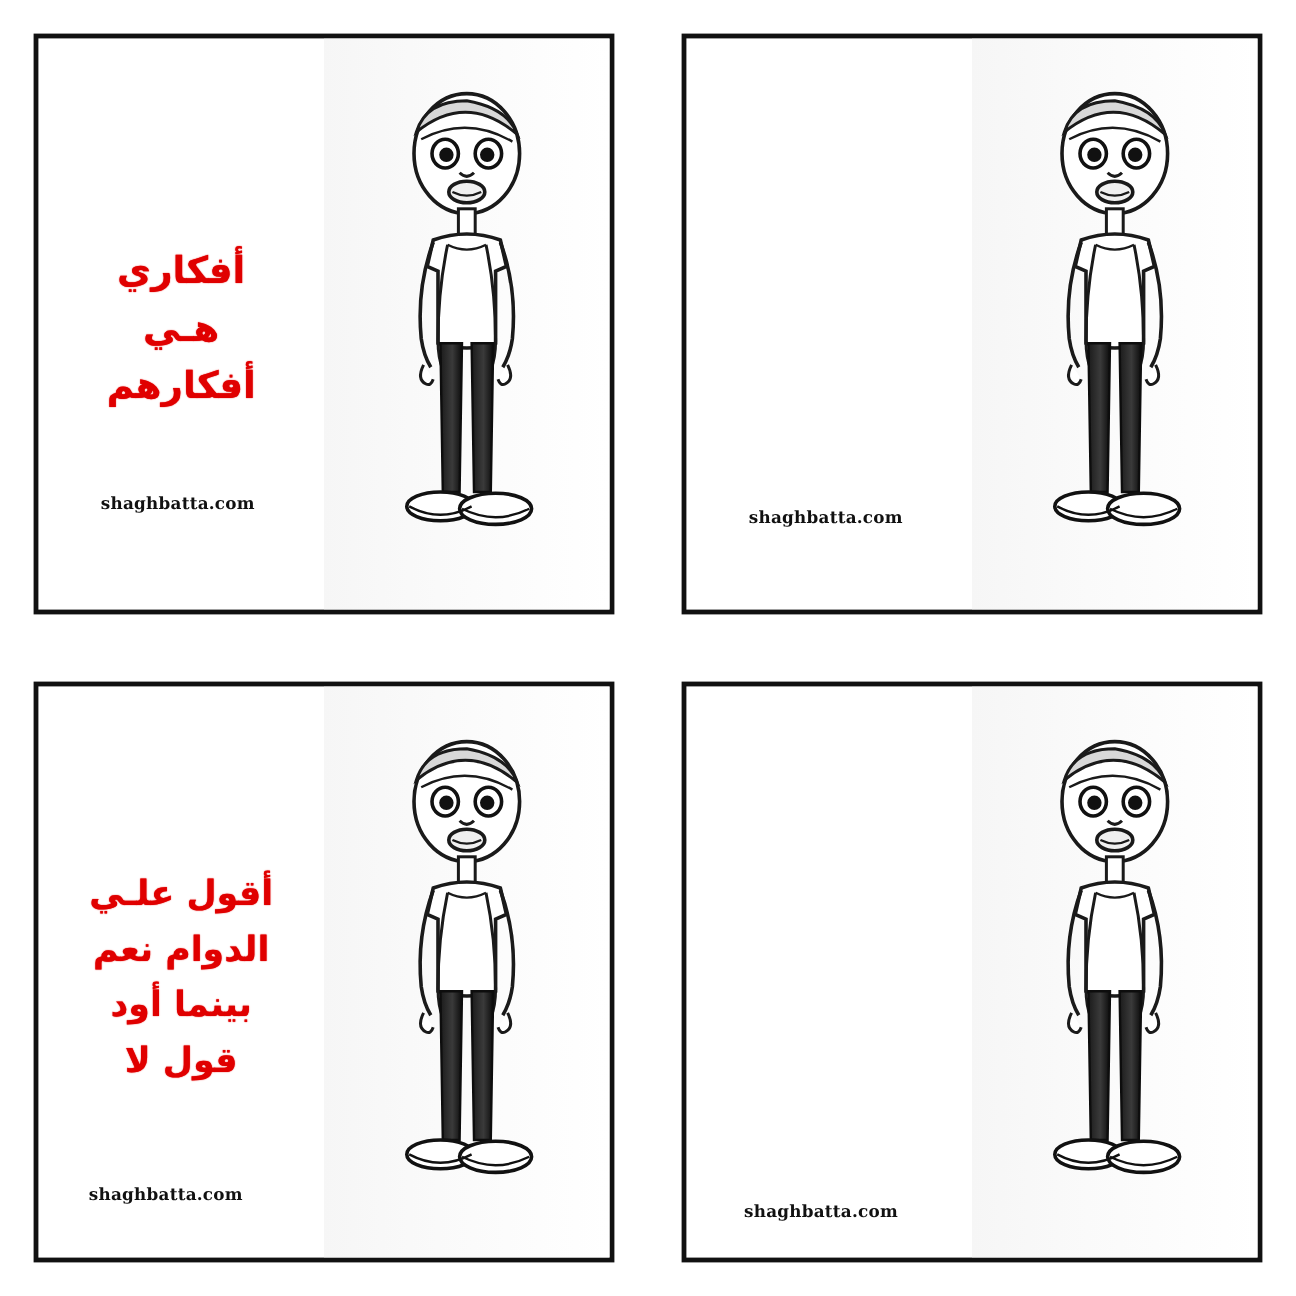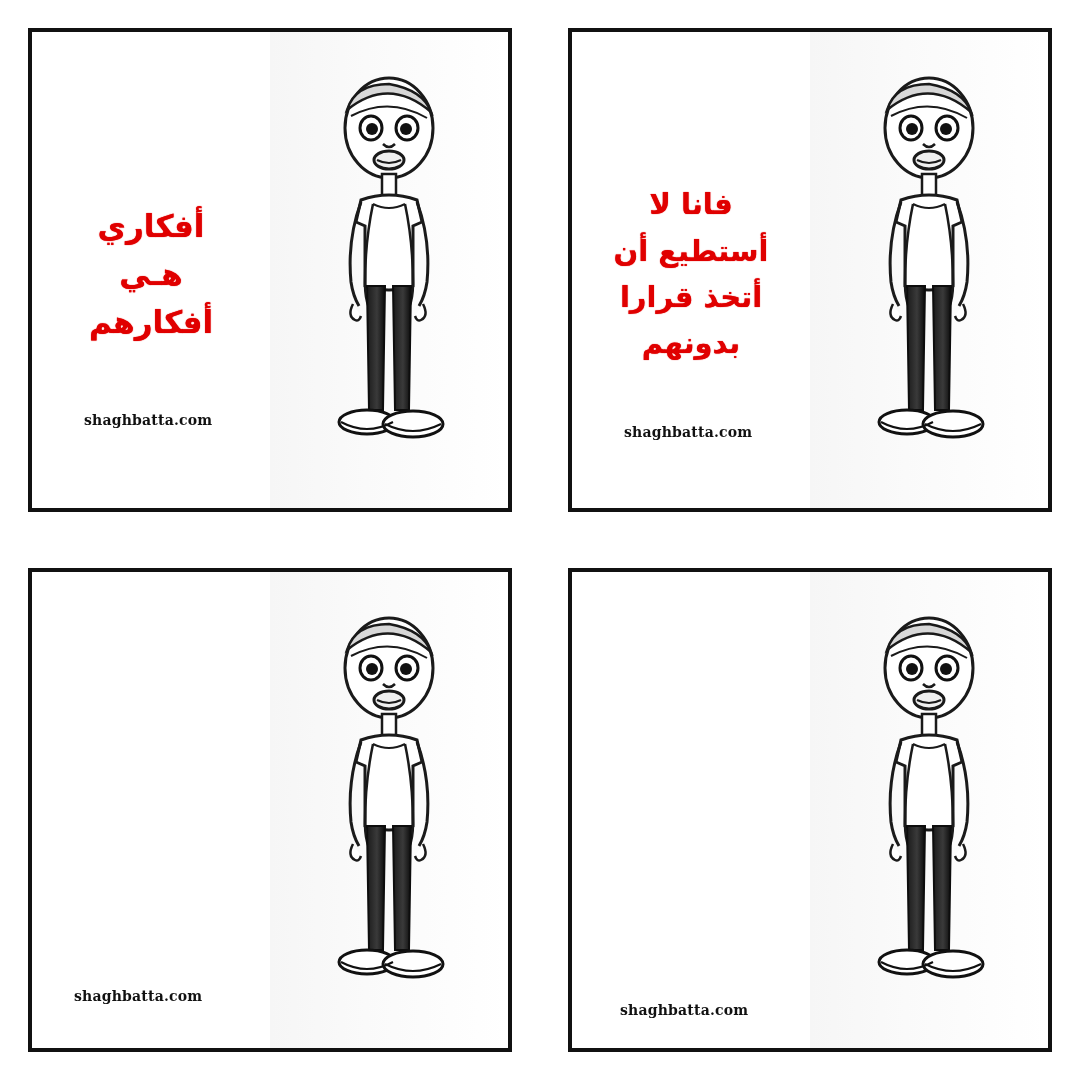--- a/index.html
+++ b/index.html
@@ -166,24 +166,20 @@
             <path d="M96 354 q28 14 56 0" fill="none" stroke="#111" stroke-width="2"></path>
           </svg>
         </div>
       </div>
     </div>
   </div>
 
   <div class="panel">
     <div class="card">
       <div class="text-side">
-        <div class="caption small" style="white-space: pre-line;">فانا لا
-أستطيع أن
-أتخذ قرارا
-بدونهم</div>
         <div class="watermark wm-p2">shaghbatta.com</div>
       </div>
       <div class="art-side">
         <div class="figure">
           <svg viewBox="0 0 200 400" xmlns="http://www.w3.org/2000/svg">
             <defs>
               <linearGradient id="legGrad2" x1="0" y1="0" x2="1" y2="0">
                 <stop offset="0%" stop-color="#1b1b1b"></stop>
                 <stop offset="55%" stop-color="#3a3a3a"></stop>
                 <stop offset="100%" stop-color="#0c0c0c"></stop>
@@ -216,20 +212,24 @@
             <path d="M96 354 q28 14 56 0" fill="none" stroke="#111" stroke-width="2"></path>
           </svg>
         </div>
       </div>
     </div>
   </div>
 
   <div class="panel">
     <div class="card">
       <div class="text-side">
+        <div class="caption small" style="white-space: pre-line;">أقول علـي
+الدوام نعم
+بينما أود
+قول لا</div>
         <div class="watermark wm-p3">shaghbatta.com</div>
       </div>
       <div class="art-side">
         <div class="figure">
           <svg viewBox="0 0 200 400" xmlns="http://www.w3.org/2000/svg">
             <defs>
               <linearGradient id="legGrad3" x1="0" y1="0" x2="1" y2="0">
                 <stop offset="0%" stop-color="#1b1b1b"></stop>
                 <stop offset="55%" stop-color="#3a3a3a"></stop>
                 <stop offset="100%" stop-color="#0c0c0c"></stop>

